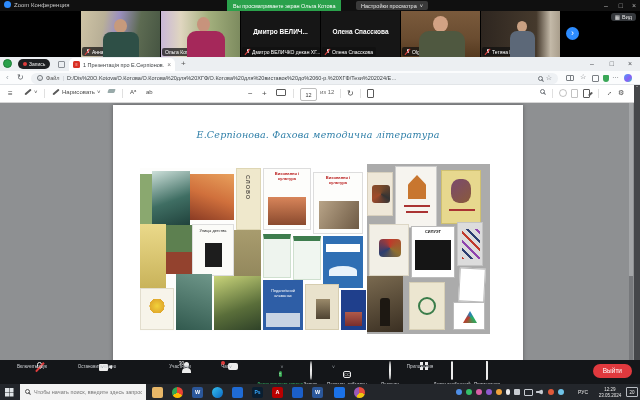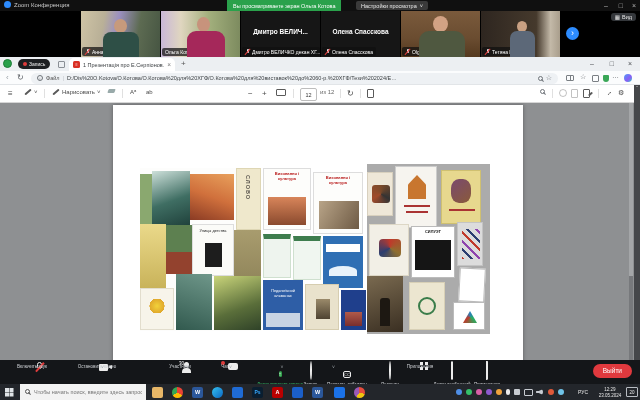--- a/index.html
+++ b/index.html
@@ -285,20 +285,21 @@
       <span class="vsep" style="left:598px;"></span>
       <span class="pitem" style="left:605px;">
           <span class="expand-ic">↔</span>
         </span>
       <span class="pitem" style="left:618px;font-size:7px;">⚙</span>
     </div>
     <div id="pdf-rail"><span>ˆ</span></div>
 
     <div id="pdfview">
       <div id="page">
+        <div id="slide-title">Е.Серпіонова. Фахова методична література</div>
 
         <div id="c1" class="collage">
           <div class="bk" style="left:0;top:6px;width:12px;height:50px;background:#8aa86f;"></div>
           <div class="bk" style="left:12px;top:3px;width:38px;height:54px;background:linear-gradient(160deg,#cde0da 0%,#3f6e63 55%,#20423c 100%);"></div>
           <div class="bk" style="left:50px;top:6px;width:44px;height:46px;background:linear-gradient(20deg,#8a3b24 0%,#d0703c 50%,#e8a05c 100%);"></div>
           <div class="bk" style="left:96px;top:0;width:25px;height:62px;background:#efe8cc;border:1px solid #ded6b4;">
               <span class="slovo-v">СЛОВО</span>
             </div>
           <div class="bk" style="left:12px;top:57px;width:44px;height:28px;background:#5d8050;"></div>
           <div class="bk" style="left:0;top:56px;width:26px;height:64px;background:linear-gradient(#ead98a,#c9b35a);"></div>

